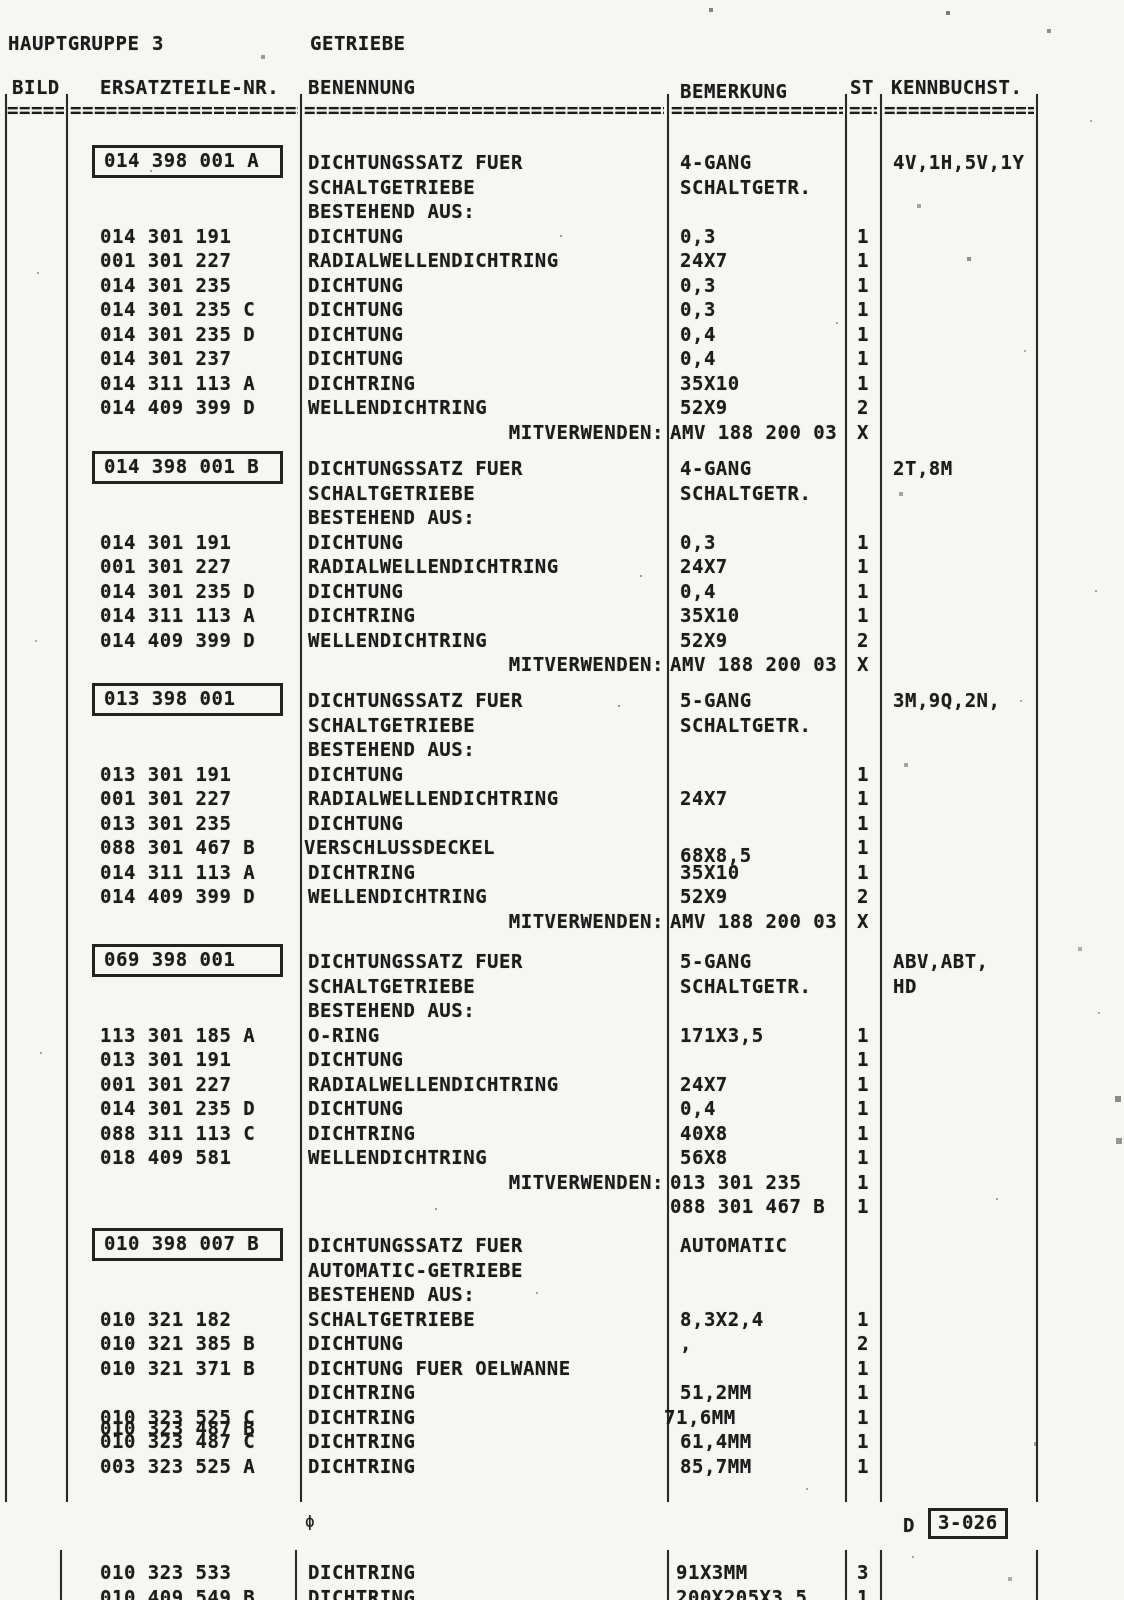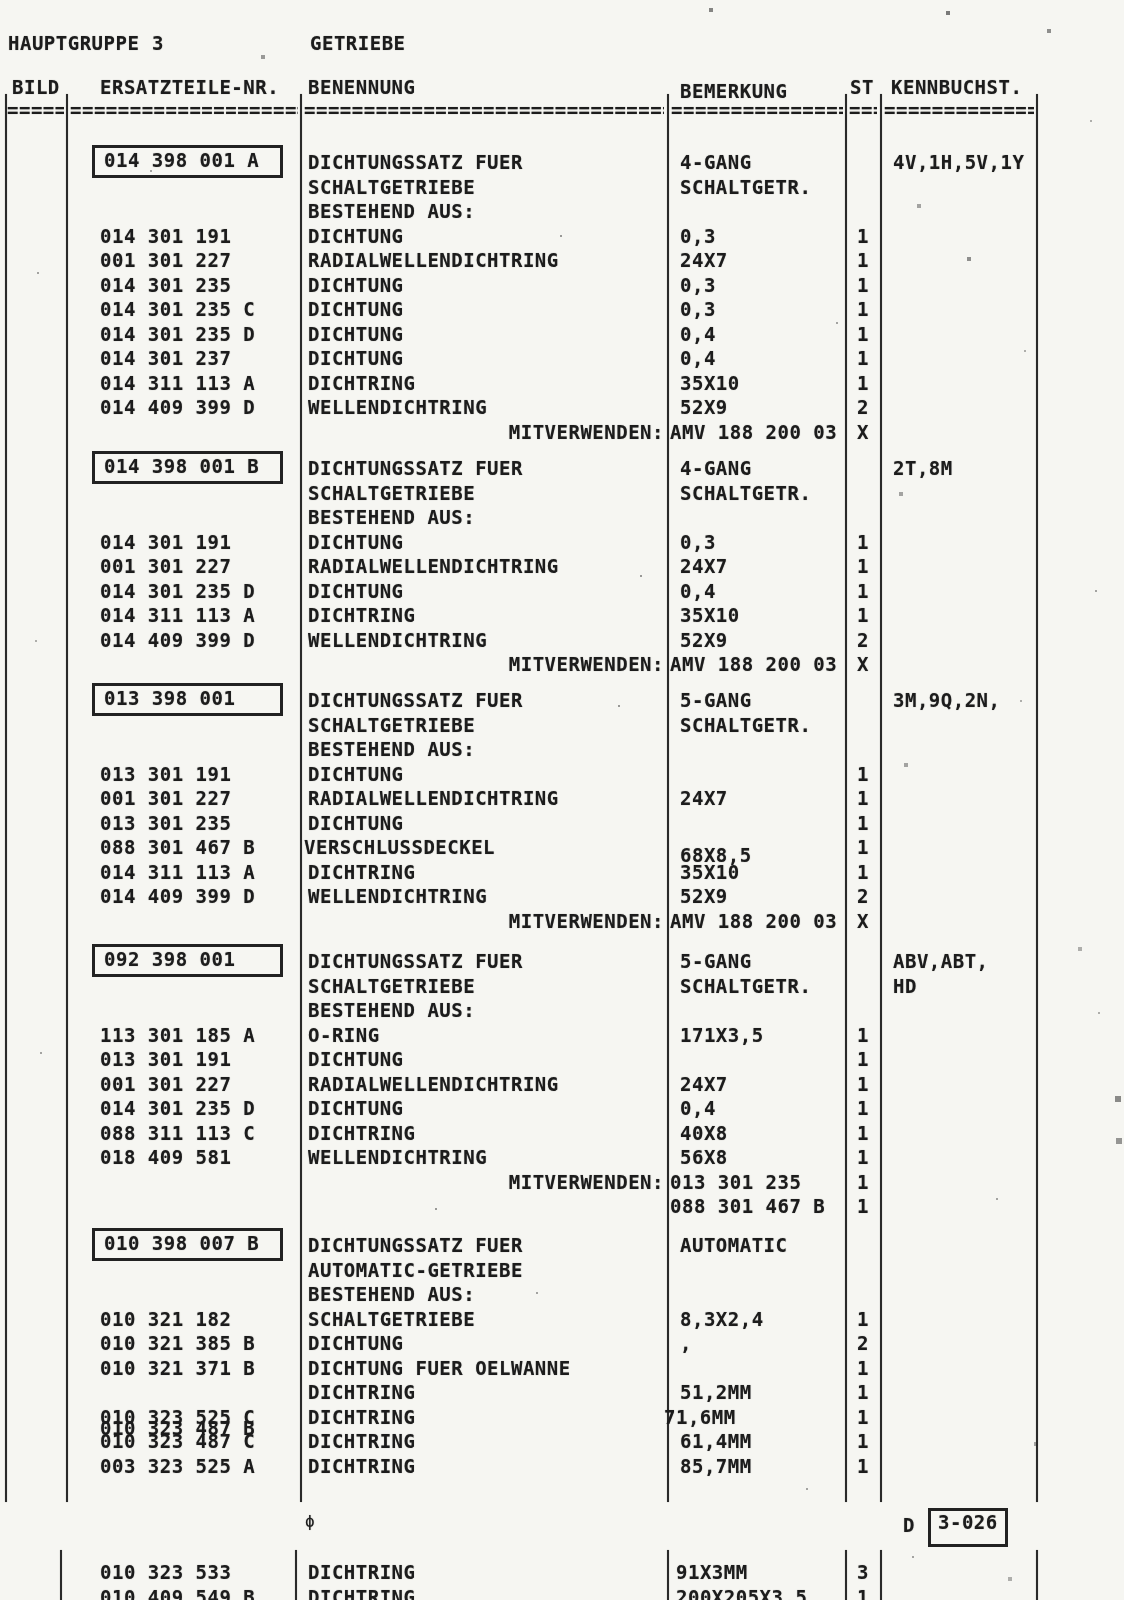--- a/index.html
+++ b/index.html
@@ -17,21 +17,21 @@
   }
   .small{font-size:16px;}
   .vline{position:absolute;width:2px;background:#2a2a2a;box-shadow:0 0 1px rgba(0,0,0,.5);}
   .sep{position:absolute;overflow:hidden;height:20px;top:100px;}
   .part-box{
     position:absolute;height:25px;width:176px;
     border:3px solid #222;padding:2px 0 0 9px;
     background:transparent;
   }
   .code-box{
-    position:absolute;border:3px solid #222;padding:1px 7px 11px 7px;
+    position:absolute;border:3px solid #222;padding:1px 7px 3px 7px;
   }
   .right{text-align:right;}
   .center{text-align:center;}
   
   .specks{position:absolute;left:0;top:0;width:2px;height:2px;background:transparent;
     box-shadow:
       710px 9px 0 1px rgba(40,40,40,.55), 947px 12px 0 1px rgba(40,40,40,.6),
       1048px 30px 0 1px rgba(40,40,40,.5), 262px 56px 0 1px rgba(40,40,40,.45),
       150px 170px 0 0 rgba(40,40,40,.4), 918px 205px 0 1px rgba(40,40,40,.4),
       560px 235px 0 0 rgba(40,40,40,.45), 968px 258px 0 1px rgba(40,40,40,.5),
@@ -186,21 +186,21 @@
       <span class="t " style="left: 308px; top: 862px;">DICHTRING</span>
       <span class="t " style="left: 680px; top: 862px;">35X10</span>
       <span class="t center" style="left: 845px; top: 862px; width: 36px;">1</span>
       <span class="t " style="left: 100px; top: 886px;">014 409 399 D</span>
       <span class="t " style="left: 308px; top: 886px;">WELLENDICHTRING</span>
       <span class="t " style="left: 680px; top: 886px;">52X9</span>
       <span class="t center" style="left: 845px; top: 886px; width: 36px;">2</span>
       <span class="t right" style="left: 308px; top: 911px; width: 356px;">MITVERWENDEN:</span>
       <span class="t " style="left: 670px; top: 911px;">AMV 188 200 03</span>
       <span class="t center" style="left: 845px; top: 911px; width: 36px;">X</span>
-      <div class="part-box" style="left: 92px; top: 944px;"><span class="t" style="position: static;">092 398 001</span></div>
+      <div class="part-box" style="left: 92px; top: 944px;"><span class="t" style="position: static;">069 398 001</span></div>
       <span class="t " style="left: 308px; top: 951px;">DICHTUNGSSATZ FUER</span>
       <span class="t " style="left: 680px; top: 951px;">5-GANG</span>
       <span class="t " style="left: 893px; top: 951px;">ABV,ABT,</span>
       <span class="t " style="left: 308px; top: 976px;">SCHALTGETRIEBE</span>
       <span class="t " style="left: 680px; top: 976px;">SCHALTGETR.</span>
       <span class="t " style="left: 893px; top: 976px;">HD</span>
       <span class="t " style="left: 308px; top: 1000px;">BESTEHEND AUS:</span>
       <span class="t " style="left: 100px; top: 1025px;">113 301 185 A</span>
       <span class="t " style="left: 308px; top: 1025px;">O-RING</span>
       <span class="t " style="left: 680px; top: 1025px;">171X3,5</span>

